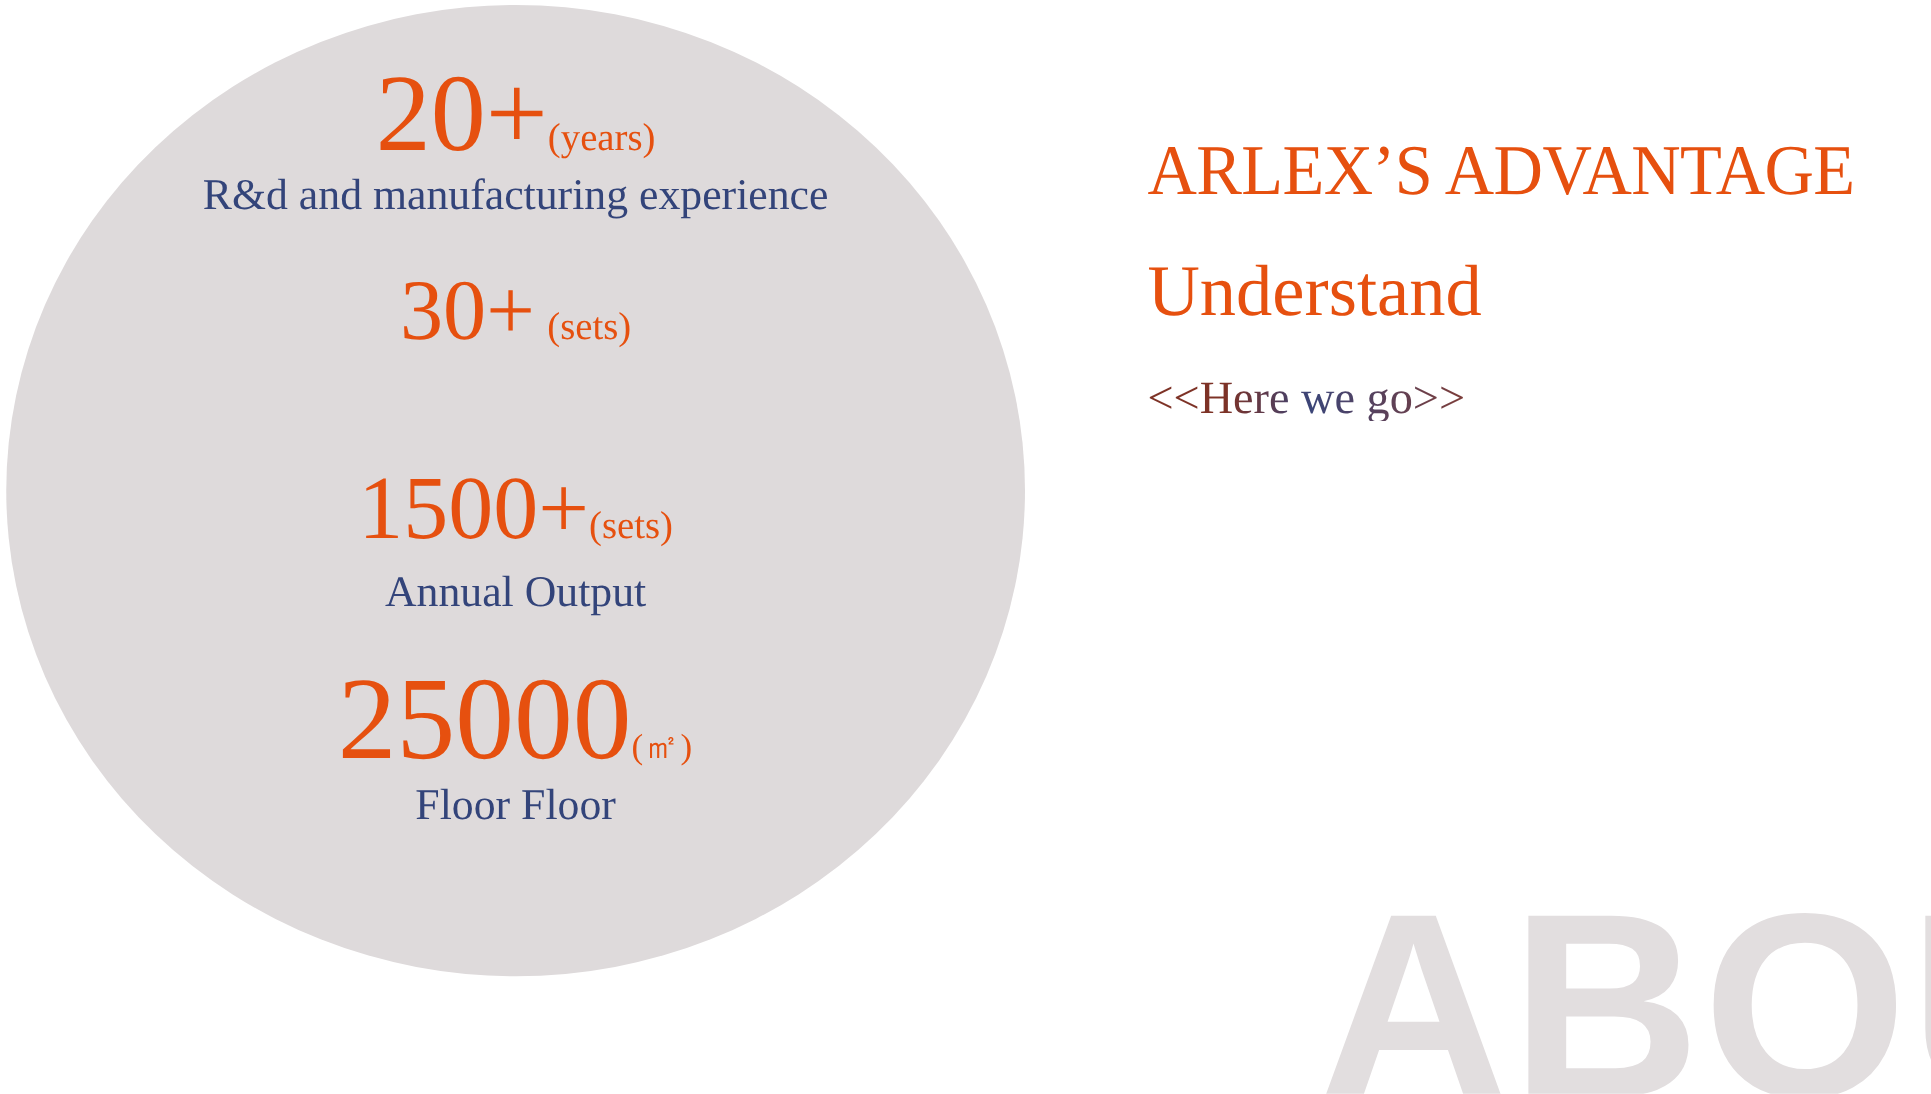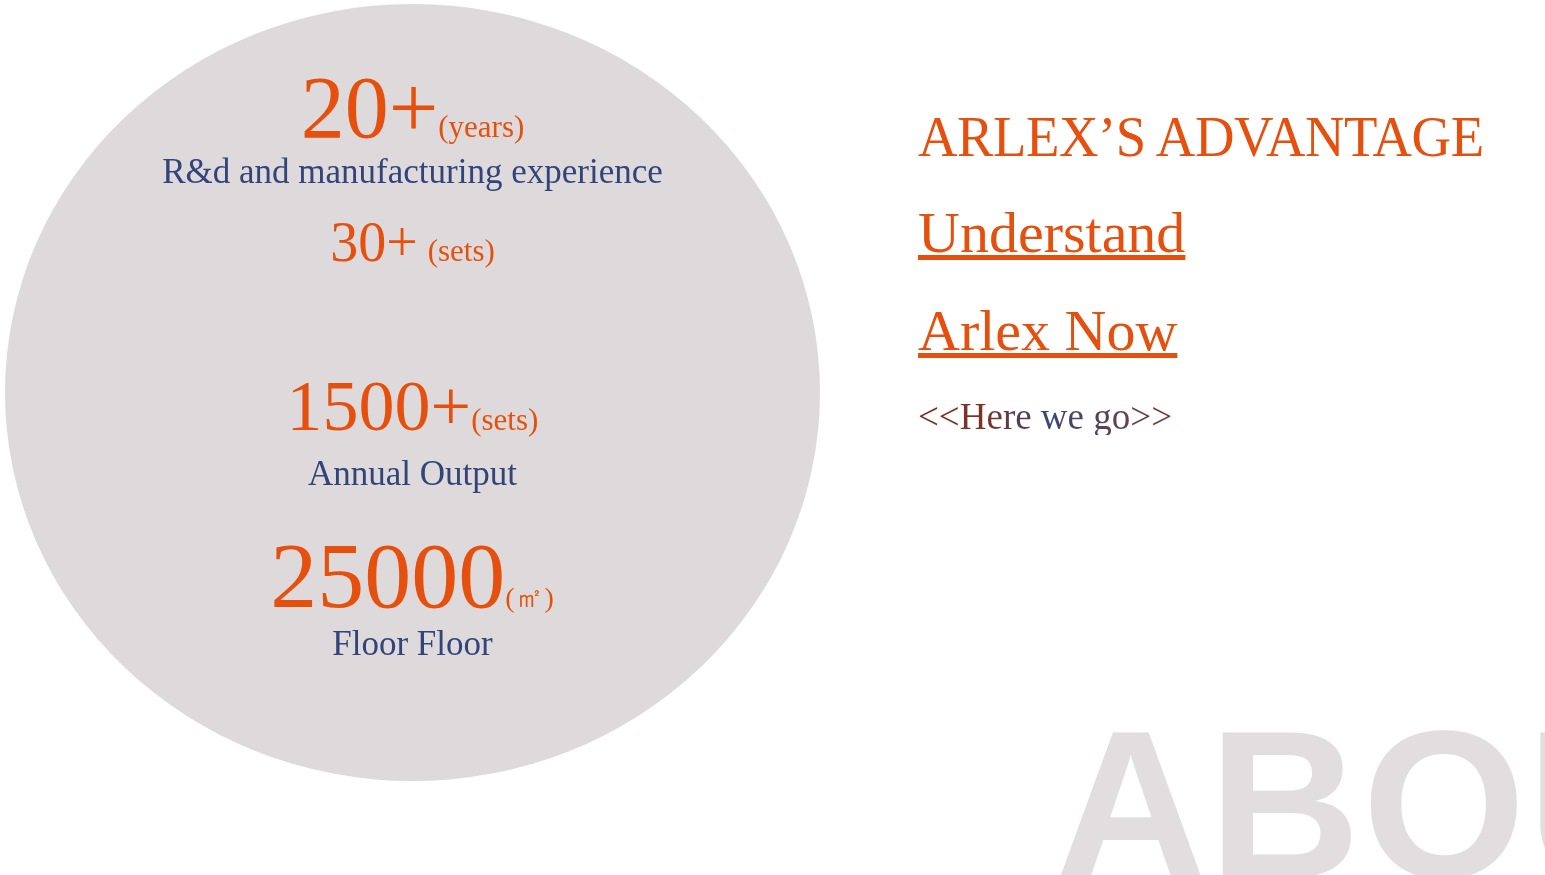--- a/index.html
+++ b/index.html
@@ -85,27 +85,27 @@
   }
   .stat-label {
     display: block;
     color: #33447a;
     font-size: 35px;
     line-height: 1.15;
     margin-top: 2px;
   }
 
   
-  #stat-0 { top: 60px;  }
+  #stat-0 { top: 44px;  }
   #stat-0 .stat-number { font-size: 88px; }
   #stat-0 .stat-value-row { padding-right: 0px; }
   #stat-0 .stat-label { margin-top: 0px; }
 
   #stat-1 { top: 210px; }
-  #stat-1 .stat-number { font-size: 56px; }
+  #stat-1 .stat-number { font-size: 69px; }
   #stat-1 .stat-label { margin-top: 2px; }
 
   #stat-2 { top: 366px; }
   #stat-2 .stat-number { font-size: 72px; }
   #stat-2 .stat-label { margin-top: 12px; }
 
   #stat-3 { top: 524px; }
   #stat-3 .stat-number { font-size: 94px; }
   #stat-3 .stat-label { margin-top: 2px; }
 
@@ -131,21 +131,20 @@
     white-space: nowrap;
     transform: scaleX(0.96);
     transform-origin: left center;
   }
   #headline-1, #headline-2 {
     display: block;
     color: #e6500f;
     font-size: 58px;
     line-height: 1.0;
     white-space: nowrap;
-    text-decoration: underline;
   }
   #headline-1 { margin-top: 39px; }
   #headline-2 { margin-top: 40px; }
   #subline {
     display: block;
     margin-top: 38px;
     font-size: 37px;
     line-height: 1.0;
     white-space: nowrap;
     color: #8a3a2c;
@@ -200,17 +199,16 @@
         <span class="stat-number">25000</span><span class="stat-unit unit-sq">(㎡)</span>
       </span>
       <span class="stat-label">Floor Floor</span>
     </div>
 
   </div>
 
   <div id="headings">
     <span id="kicker">ARLEX’S ADVANTAGE</span>
     <span id="headline-1">Understand</span>
-    <span id="headline-2">Arlex Now</span>
     <span id="subline">&lt;&lt;Here we go&gt;&gt;</span>
   </div>
 
 </div>
 
 </body></html>

